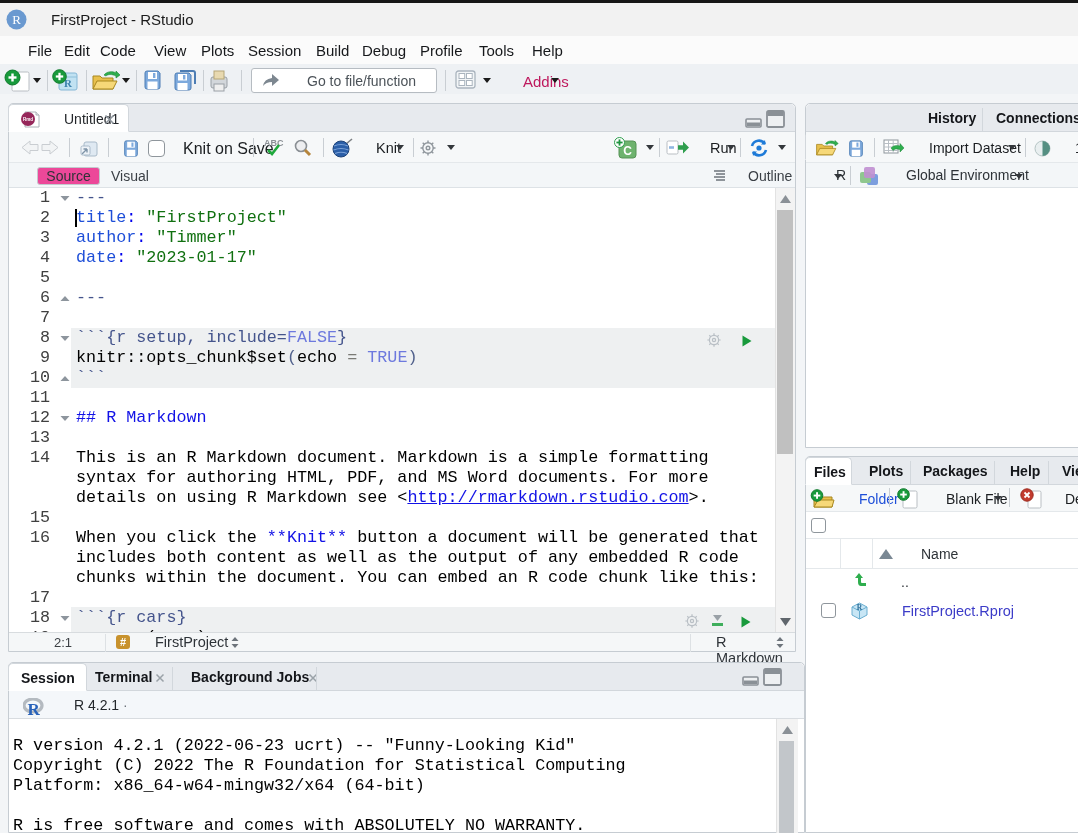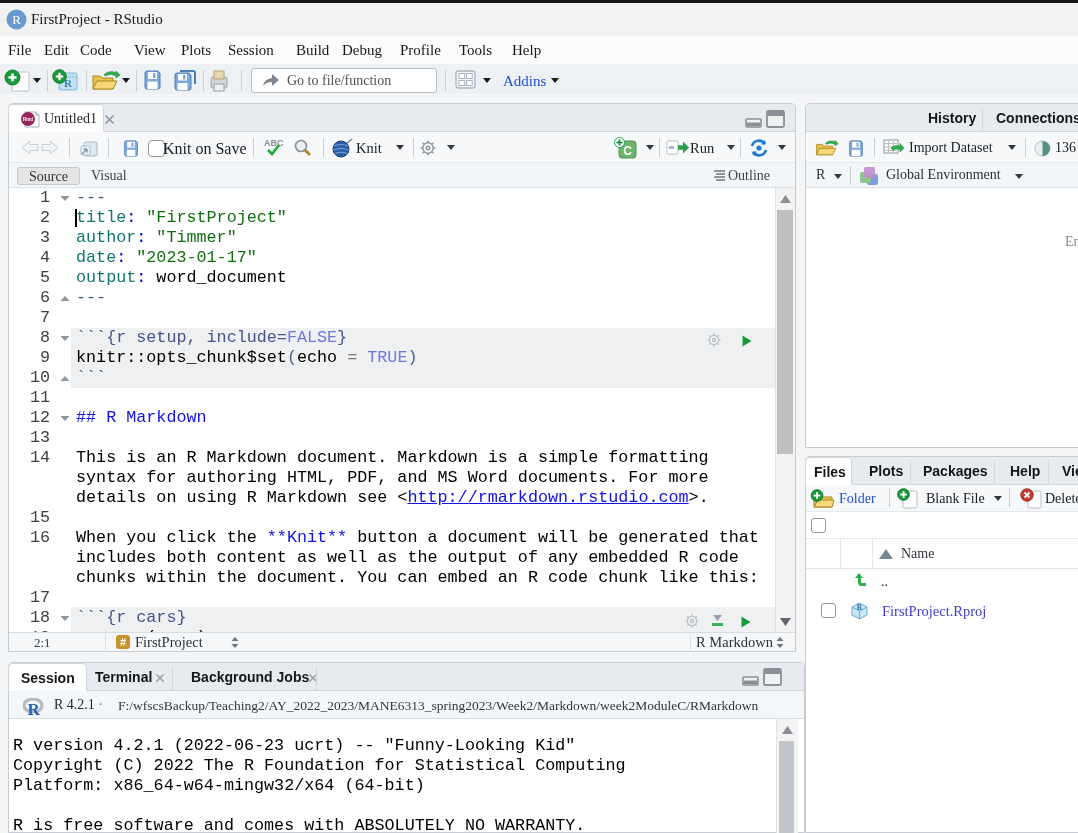--- a/index.html
+++ b/index.html
@@ -1,28 +1,28 @@
 <!DOCTYPE html>
 <html><head>
 <meta charset="utf-8">
 <style>
 * { margin:0; padding:0; box-sizing:border-box; }
 html,body { width:1078px; height:833px; overflow:hidden; }
 body { position:relative; background:#f3f5f7; font-family:"Liberation Sans",sans-serif; -webkit-font-smoothing:antialiased; }
 .abs { position:absolute; }
 .mono { font-family:"Liberation Mono",monospace; font-size:16.74px; line-height:20px; white-space:pre; }
-.ui { font-family:Liberation Serif, serif; }
+.ui { font-family:Liberation Sans, sans-serif;margin-left:20px; }
 .sep { position:absolute; width:1px; background:#c9ced3; }
 .caret { position:absolute; width:0; height:0; border-left:4px solid transparent; border-right:4px solid transparent; border-top:5px solid #1a1a1a; }
 .pane { position:absolute; background:#fff; border:1px solid #c6ccd2; border-radius:5px 5px 0 0; }
 .tabstrip { position:absolute; left:0; right:0; top:0; background:#e7eaee; border-bottom:1px solid #d2d7dc; border-radius:5px 5px 0 0; }
 .tab-active { position:absolute; background:#fff; border:1px solid #d2d7dc; border-bottom:1px solid #fff; border-radius:5px 5px 0 0; top:0; }
 .tabtxt { font-weight:bold; font-size:14px; color:#14161a; }
 .checkbox { position:absolute; background:#fff; border:1px solid #8f969c; border-radius:3px; }
-.fence{color:#44548c} .key{color:#0f766e} .cl{color:#0000ee} .str{color:#107010}
+.fence{color:#44548c} .key{color:#1d4ed8} .cl{color:#0000ee} .str{color:#107010}
 .hd{color:#1212e6} .cst{color:#6D79DE} .op{color:#7a7a75} .pr{color:#51618c}
 .lnk{color:#1212e6;text-decoration:underline}
 </style>
 </head>
 <body>
 
 <div class="abs" style="left:0;top:0;width:1078px;height:36px;background:#f2f2f2;"></div>
 <div class="abs" style="left:0;top:0;width:1078px;height:3px;background:#161616;"></div>
 <svg class="abs" style="left:6px;top:9px;" width="21" height="21" viewBox="0 0 21 21">
  <circle cx="10.5" cy="10.5" r="10" fill="#6a99d0"></circle>
@@ -106,27 +106,27 @@
  <div class="sep" style="left:445px;top:70px;height:21px;"></div>
 
  <svg class="abs" style="left:455px;top:70px;" width="21" height="19" viewBox="0 0 21 19">
   <rect x="1" y="1" width="19" height="17" rx="2.5" fill="#f2f5f7" stroke="#aab4be" stroke-width="1.3"></rect>
   <rect x="4" y="3.5" width="5.7" height="5" fill="#fff" stroke="#aab4be"></rect>
   <rect x="11.5" y="3.5" width="5.7" height="5" fill="#fff" stroke="#aab4be"></rect>
   <rect x="4" y="10.5" width="5.7" height="5" fill="#fff" stroke="#aab4be"></rect>
   <rect x="11.5" y="10.5" width="5.7" height="5" fill="#fff" stroke="#aab4be"></rect>
  </svg>
  <div class="caret" style="left:483px;top:78px;"></div>
- <div class="abs ui" style="left:503px;top:73px;font-size:15px;color:#1d4ed8;">Addins</div>
+ <div class="abs ui" style="left:503px;top:73px;font-size:15px;color:#be185d;">Addins</div>
  <div class="caret" style="left:551px;top:78px;"></div>
 </div>
 
 <div class="pane" id="srcpane" style="left:8px;top:103px;width:788px;height:549px;">
  <div class="tabstrip" style="height:28px;"></div>
- <div class="tab-active" style="left:-1px;width:96px;height:28px;">
+ <div class="tab-active" style="left:-1px;width:121px;height:28px;">
   <svg class="abs" style="left:12px;top:6px;" width="19" height="17" viewBox="0 0 19 17">
    <path d="M4 1 L15 1 L18 4 L18 16 L4 16 Z" fill="#fff" stroke="#aab0b6"></path>
    <path d="M15 1 L15 4 L18 4" fill="#e8eaec" stroke="#aab0b6"></path>
    <circle cx="7" cy="8" r="7" fill="#96275a"></circle>
    <text x="7" y="10" font-size="4.5" fill="#fff" text-anchor="middle" font-weight="bold">Rmd</text>
   </svg>
   <div class="abs ui" style="left:35px;top:6px;font-size:14px;color:#23262a;">Untitled1</div>
   <svg class="abs" style="left:95px;top:9px;" width="11" height="11" viewBox="0 0 11 11">
    <path d="M1.5 1.5 L9.5 9.5 M9.5 1.5 L1.5 9.5" stroke="#8d959c" stroke-width="1.6"></path>
   </svg>
@@ -208,21 +208,21 @@
  <svg class="abs" style="left:740px;top:35px;" width="20" height="18" viewBox="0 0 20 18">
   <path d="M3 7 A7.2 7.2 0 0 1 16 5" fill="none" stroke="#1f7bd8" stroke-width="2.6"></path>
   <path d="M17 11 A7.2 7.2 0 0 1 4 13" fill="none" stroke="#1f7bd8" stroke-width="2.6"></path>
   <path d="M16 1 L16.5 5.5 L12 5.5 Z" fill="#1f7bd8"></path>
   <path d="M4 17 L3.5 12.5 L8 12.5 Z" fill="#1f7bd8"></path>
   <circle cx="10" cy="9" r="2.6" fill="#1f7bd8"></circle>
  </svg>
  <div class="caret" style="left:769px;top:41px;border-top-color:#33373b;"></div>
 
  <div class="abs" style="left:0;top:59px;width:786px;height:25px;background:#f3f6f8;border-bottom:1px solid #dde2e6;"></div>
- <div class="abs ui" style="left:8px;top:63px;width:63px;height:18px;background:#e5e5e5;border:1px solid #c3c8cd;border-radius:3px;font-size:14px;color:#2e3338;text-align:center;line-height:17px;">Source</div>
+ <div class="abs ui" style="left:8px;top:63px;width:63px;height:18px;background:#ec4899;border:1px solid #c3c8cd;border-radius:3px;font-size:14px;color:#2e3338;text-align:center;line-height:17px;">Source</div>
  <div class="abs ui" style="left:82px;top:64px;font-size:14px;color:#3a3f45;">Visual</div>
  <svg class="abs" style="left:703px;top:65px;" width="15" height="13" viewBox="0 0 15 13">
   <g stroke="#6d747b" stroke-width="1.6">
    <path d="M2 2 L13 2 M4 5 L13 5 M2 8 L13 8 M4 11 L13 11"></path>
   </g>
  </svg>
  <div class="abs ui" style="left:719px;top:64px;font-size:14px;color:#3a3f45;">Outline</div>
 
  <div class="abs" id="editor" style="left:0;top:84px;width:786px;height:444px;background:#fff;overflow:hidden;">
   <div class="abs" style="left:62px;top:140px;width:704px;height:60px;background:#eef0f1;"></div>
@@ -261,21 +261,20 @@
    </g>
   </svg>
 
   <div class="abs" style="left:66px;top:21px;width:1.5px;height:18px;background:#000;"></div>
 
   <div class="abs mono" id="code" style="left:67px;top:0;color:#000;">
    <div class="abs" style="top:0px;"><span class="fence">---</span></div>
    <div class="abs" style="top:20px;"><span class="key">title</span><span class="cl">:</span> <span class="str">"FirstProject"</span></div>
    <div class="abs" style="top:40px;"><span class="key">author</span><span class="cl">:</span> <span class="str">"Timmer"</span></div>
    <div class="abs" style="top:60px;"><span class="key">date</span><span class="cl">:</span> <span class="str">"2023-01-17"</span></div>
-   <div class="abs" style="top:80px;"><span class="key">output</span><span class="cl">:</span> word_document</div>
    <div class="abs" style="top:100px;"><span class="fence">---</span></div>
    <div class="abs" style="top:160px;">knitr::opts_chunk$set<span class="pr">(</span>echo <span class="op">=</span> <span class="cst">TRUE</span><span class="pr">)</span></div>
    <div class="abs" style="top:140px;"><span class="fence">```{r setup, include=<span class="cst">FALSE</span>}</span></div>
    <div class="abs" style="top:180px;"><span class="fence">```</span></div>
    <div class="abs" style="top:220px;"><span class="hd">## R Markdown</span></div>
    <div class="abs" style="top:260px;">This is an R Markdown document. Markdown is a simple formatting</div>
    <div class="abs" style="top:280px;">syntax for authoring HTML, PDF, and MS Word documents. For more</div>
    <div class="abs" style="top:300px;">details on using R Markdown see &lt;<span class="lnk">http://rmarkdown.rstudio.com</span>&gt;.</div>
    <div class="abs" style="top:340px;text-align:right;">When you click the <span class="hd">**Knit**</span> button a document will be generated that</div>
    <div class="abs" style="top:360px;">includes both content as well as the output of any embedded R code</div>
@@ -474,21 +473,20 @@
   <rect x="1" y="1" width="17" height="16" rx="1.5" fill="#eef0f2" stroke="#8a9096" stroke-width="1.8"></rect>
   <rect x="1.5" y="1.5" width="16" height="4.5" fill="#8a9096"></rect>
  </svg>
 
  <div class="abs" style="left:0;top:28px;width:795px;height:28px;background:#f4f7fa;border-bottom:1px solid #d8dce0;"></div>
  <svg class="abs" style="left:14px;top:35px;" width="22" height="18" viewBox="0 0 22 18">
   <ellipse cx="10" cy="7.5" rx="9" ry="6.5" fill="none" stroke="#b4bac0" stroke-width="3.2"></ellipse>
   <text x="4.5" y="16.5" font-size="17" font-weight="bold" fill="#2862ba" font-family="Liberation Serif,serif">R</text>
  </svg>
  <div class="abs ui" style="left:45px;top:34px;font-size:14px;color:#24282c;">R 4.2.1 <span style="color:#6d747b;">·</span></div>
- <div class="abs ui" style="left:109px;top:35px;font-size:13.5px;color:#33373b;white-space:nowrap;">F:/wfscsBackup/Teaching2/AY_2022_2023/MANE6313_spring2023/Week2/Markdown/week2ModuleC/RMarkdown</div>
 
  <div class="abs mono" style="left:4px;top:73px;color:#000;">R version 4.2.1 (2022-06-23 ucrt) -- "Funny-Looking Kid"
 Copyright (C) 2022 The R Foundation for Statistical Computing
 Platform: x86_64-w64-mingw32/x64 (64-bit)
 
 R is free software and comes with ABSOLUTELY NO WARRANTY.</div>
 
  <div class="abs" style="left:767px;top:56px;width:22px;height:115px;background:#f3f3f3;border-left:1px solid #e2e2e2;"></div>
  <svg class="abs" style="left:772px;top:62px;" width="13" height="10" viewBox="0 0 13 10">
       <path d="M6.5 1 L12 9 L1 9 Z" fill="#8a9096"></path>

